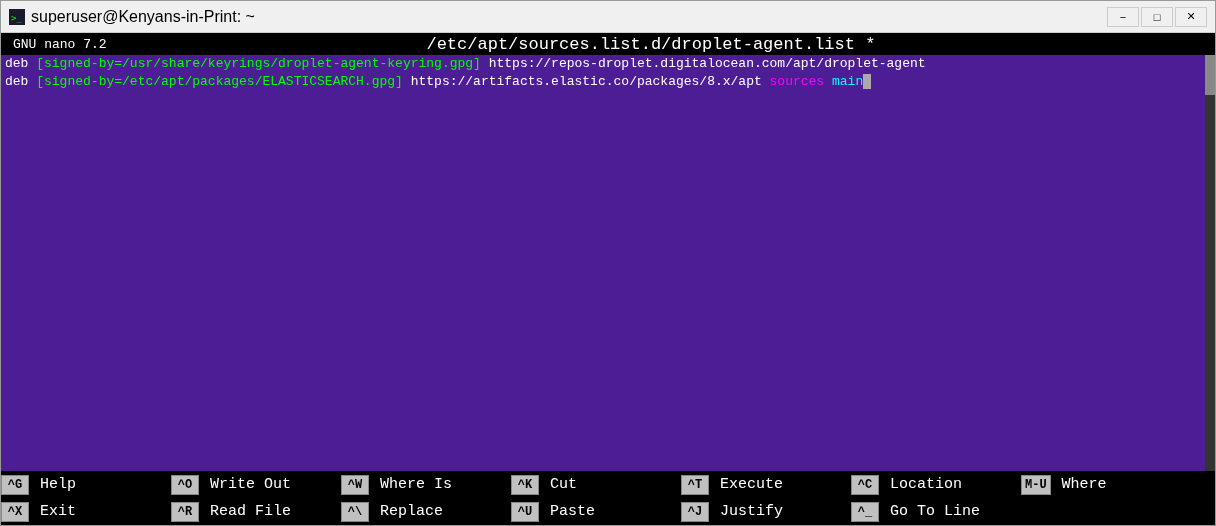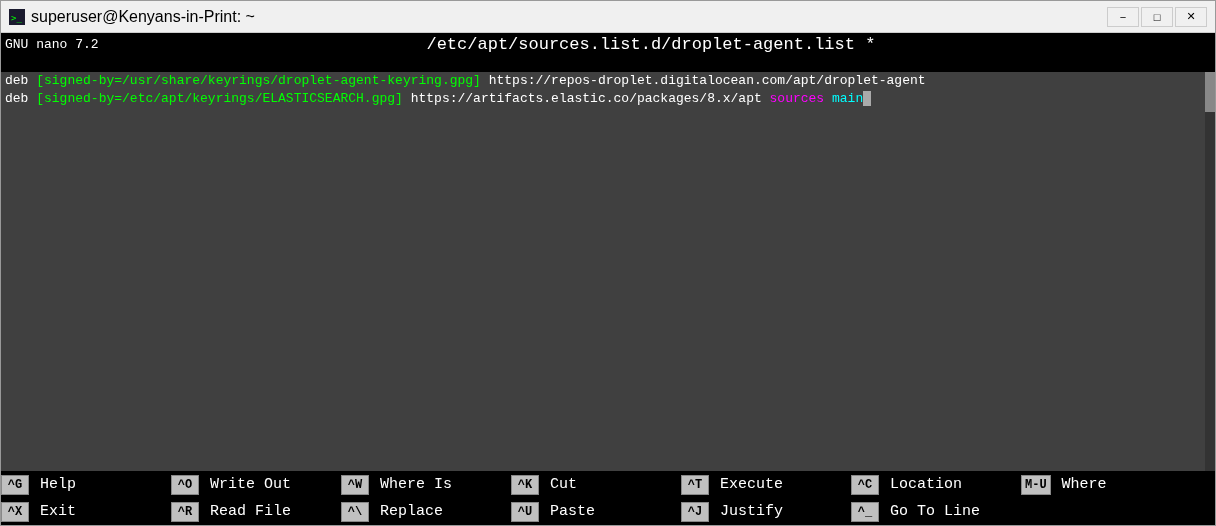--- a/index.html
+++ b/index.html
@@ -77,21 +77,21 @@
       overflow: hidden;
     }
 
     
     .nano-header {
       background: #000;
       color: #fff;
       display: flex;
       align-items: center;
       justify-content: space-between;
-      padding: 0 4px;
+      padding: 0 12px;
       height: 22px;
       flex-shrink: 0;
     }
 
     .nano-header-left {
       font-size: 13px;
       color: #fff;
     }
 
     .nano-header-center {
@@ -101,25 +101,24 @@
     }
 
     .nano-header-right {
       font-size: 13px;
       color: #fff;
     }
 
     
     .nano-content {
       flex: 1;
-      background: #404040;
+      background: #4c1d95;
       padding: 0 4px;
       overflow: hidden;
       position: relative;
-      margin-top: 17px;
     }
 
     .nano-line {
       font-size: 13px;
       line-height: 18px;
       white-space: pre;
       color: #fff;
     }
 
     
@@ -219,21 +218,21 @@
     <div class="nano-header">
       <span class="nano-header-left">GNU nano 7.2</span>
       <span class="nano-header-center">/etc/apt/sources.list.d/droplet-agent.list *</span>
       <span class="nano-header-right">&nbsp;</span>
     </div>
 
     <div class="nano-content">
 
       <div class="nano-line"><span class="kw-deb">deb </span><span class="kw-bracket">[signed-by=/usr/share/keyrings/droplet-agent-keyring.gpg]</span><span class="kw-url"> https://repos-droplet.digitalocean.com/apt/droplet-agent</span></div>
 
-      <div class="nano-line"><span class="kw-deb">deb </span><span class="kw-bracket">[signed-by=/etc/apt/keyrings/ELASTICSEARCH.gpg]</span><span class="kw-url"> https://artifacts.elastic.co/packages/8.x/apt</span><span class="kw-apt"> sources</span><span class="kw-stable-main"> main</span><span class="kw-cursor"> </span></div>
+      <div class="nano-line"><span class="kw-deb">deb </span><span class="kw-bracket">[signed-by=/etc/apt/packages/ELASTICSEARCH.gpg]</span><span class="kw-url"> https://artifacts.elastic.co/packages/8.x/apt</span><span class="kw-apt"> sources</span><span class="kw-stable-main"> main</span><span class="kw-cursor"> </span></div>
 
       <div class="nano-scrollbar">
         <div class="nano-scrollbar-thumb"></div>
       </div>
     </div>
 
     <div class="nano-footer">
 
       <div class="shortcut-row" id="row1">
           <div class="shortcut-item">

